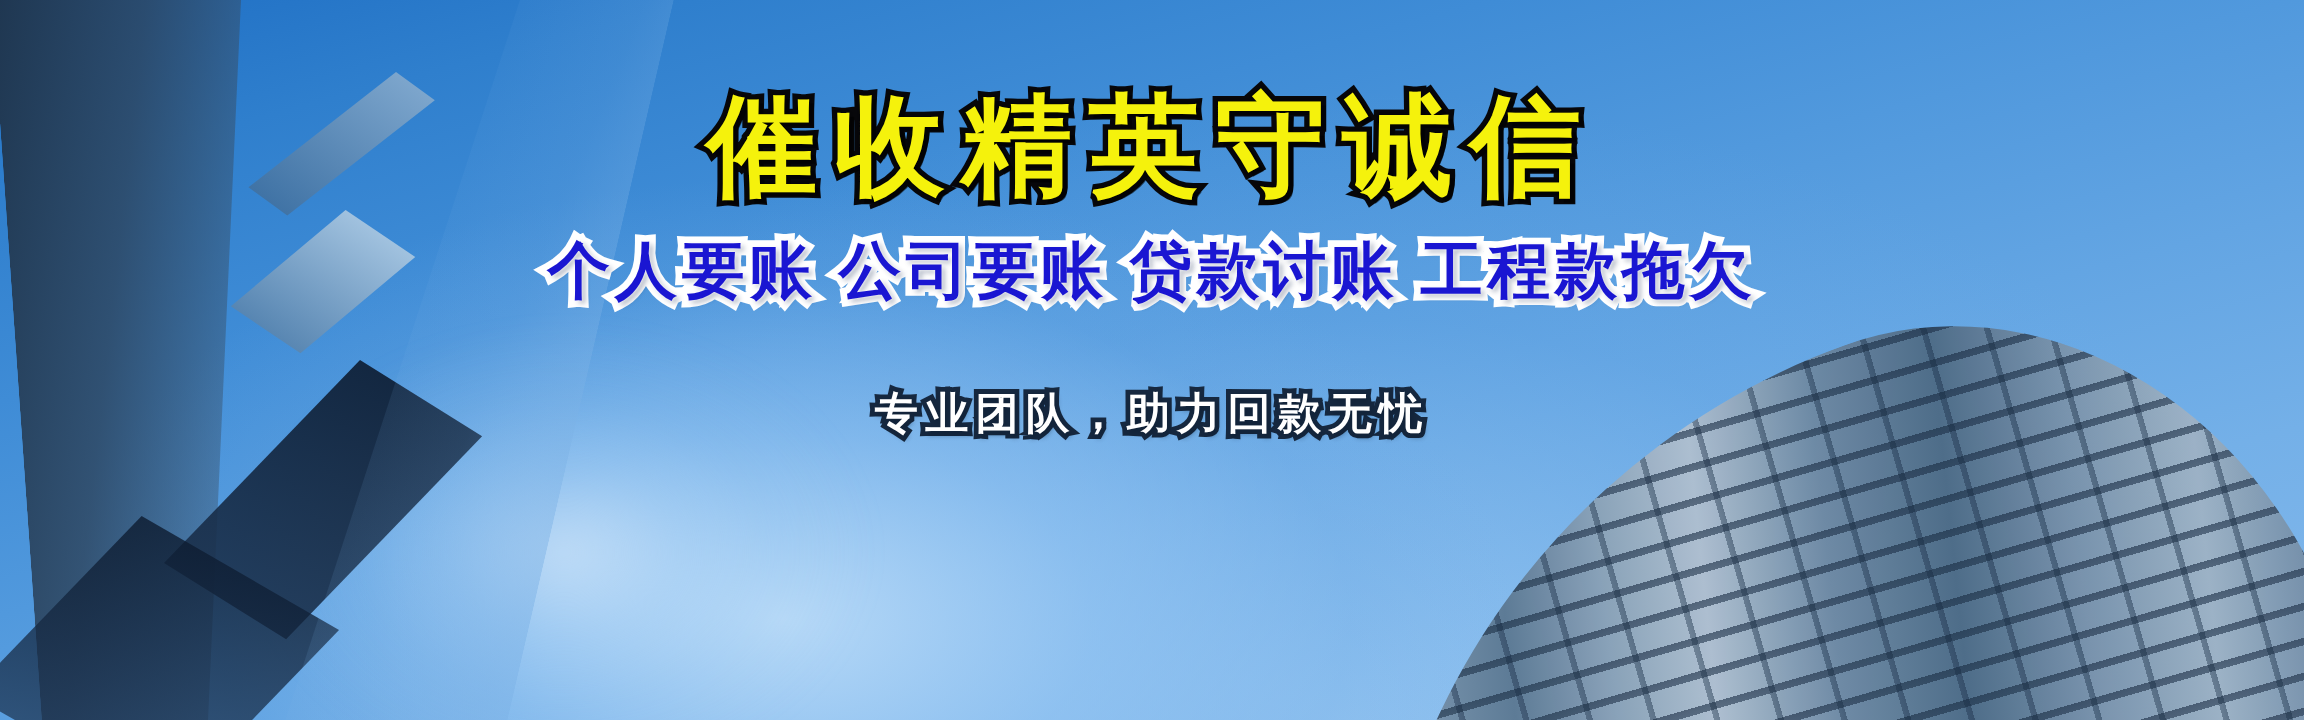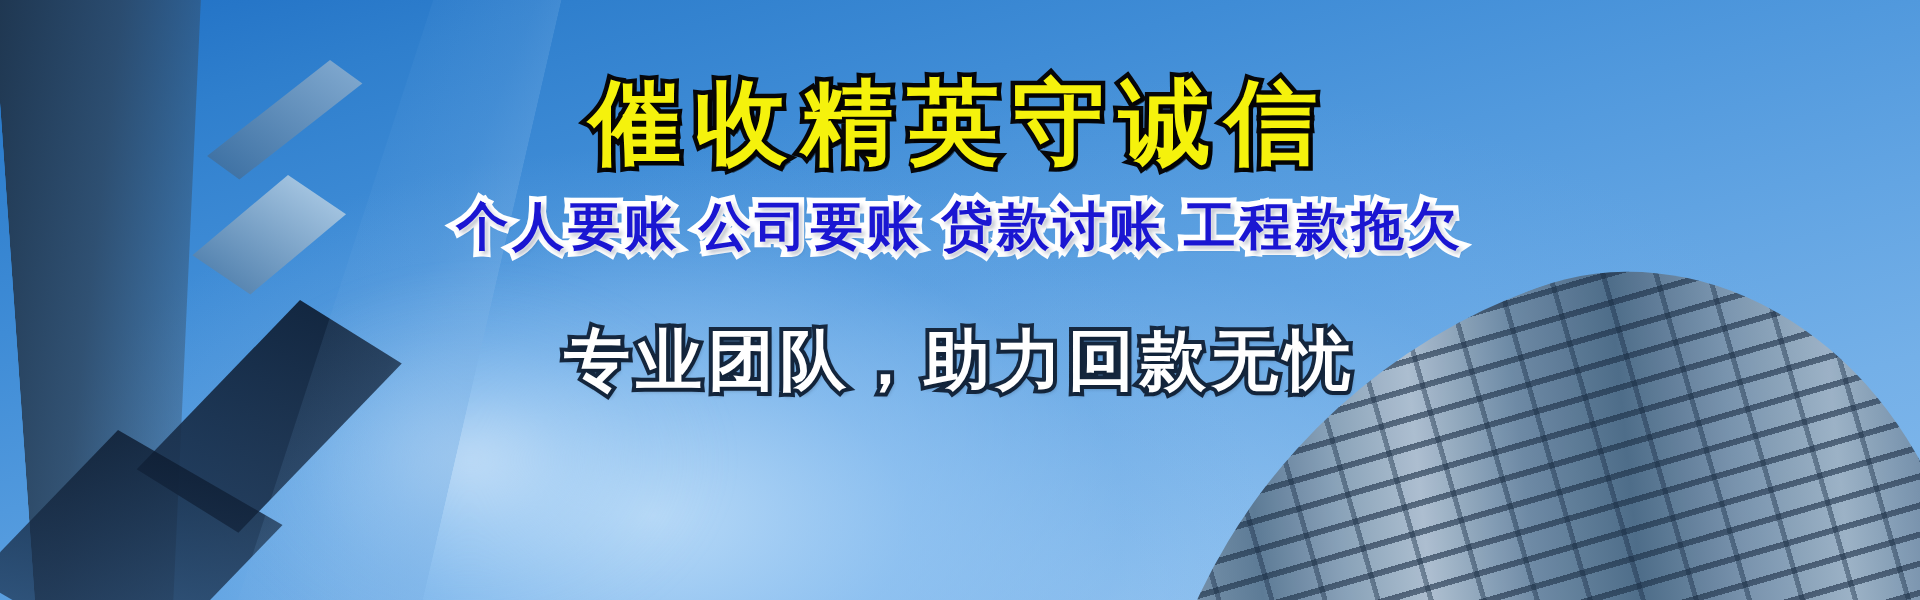--- a/index.html
+++ b/index.html
@@ -288,21 +288,21 @@
     -webkit-text-stroke: 11px #ffffff;
     paint-order: stroke fill;
     text-shadow:
        0 0 3px rgba(255,255,255,0.95),
        3px 3px 4px rgba(20, 40, 80, 0.30);
   }
 
   
   #headline-tagline {
     margin-top: 72px;
-    font-size: 66px;
+    font-size: 36px;
     font-weight: 700;
     letter-spacing: 6px;
     color: #ffffff;
     line-height: 1.06;
     -webkit-text-stroke: 8px #16283f;
     paint-order: stroke fill;
     text-shadow: 2px 3px 4px rgba(10, 26, 46, 0.45);
   }
 </style>
 </head>

